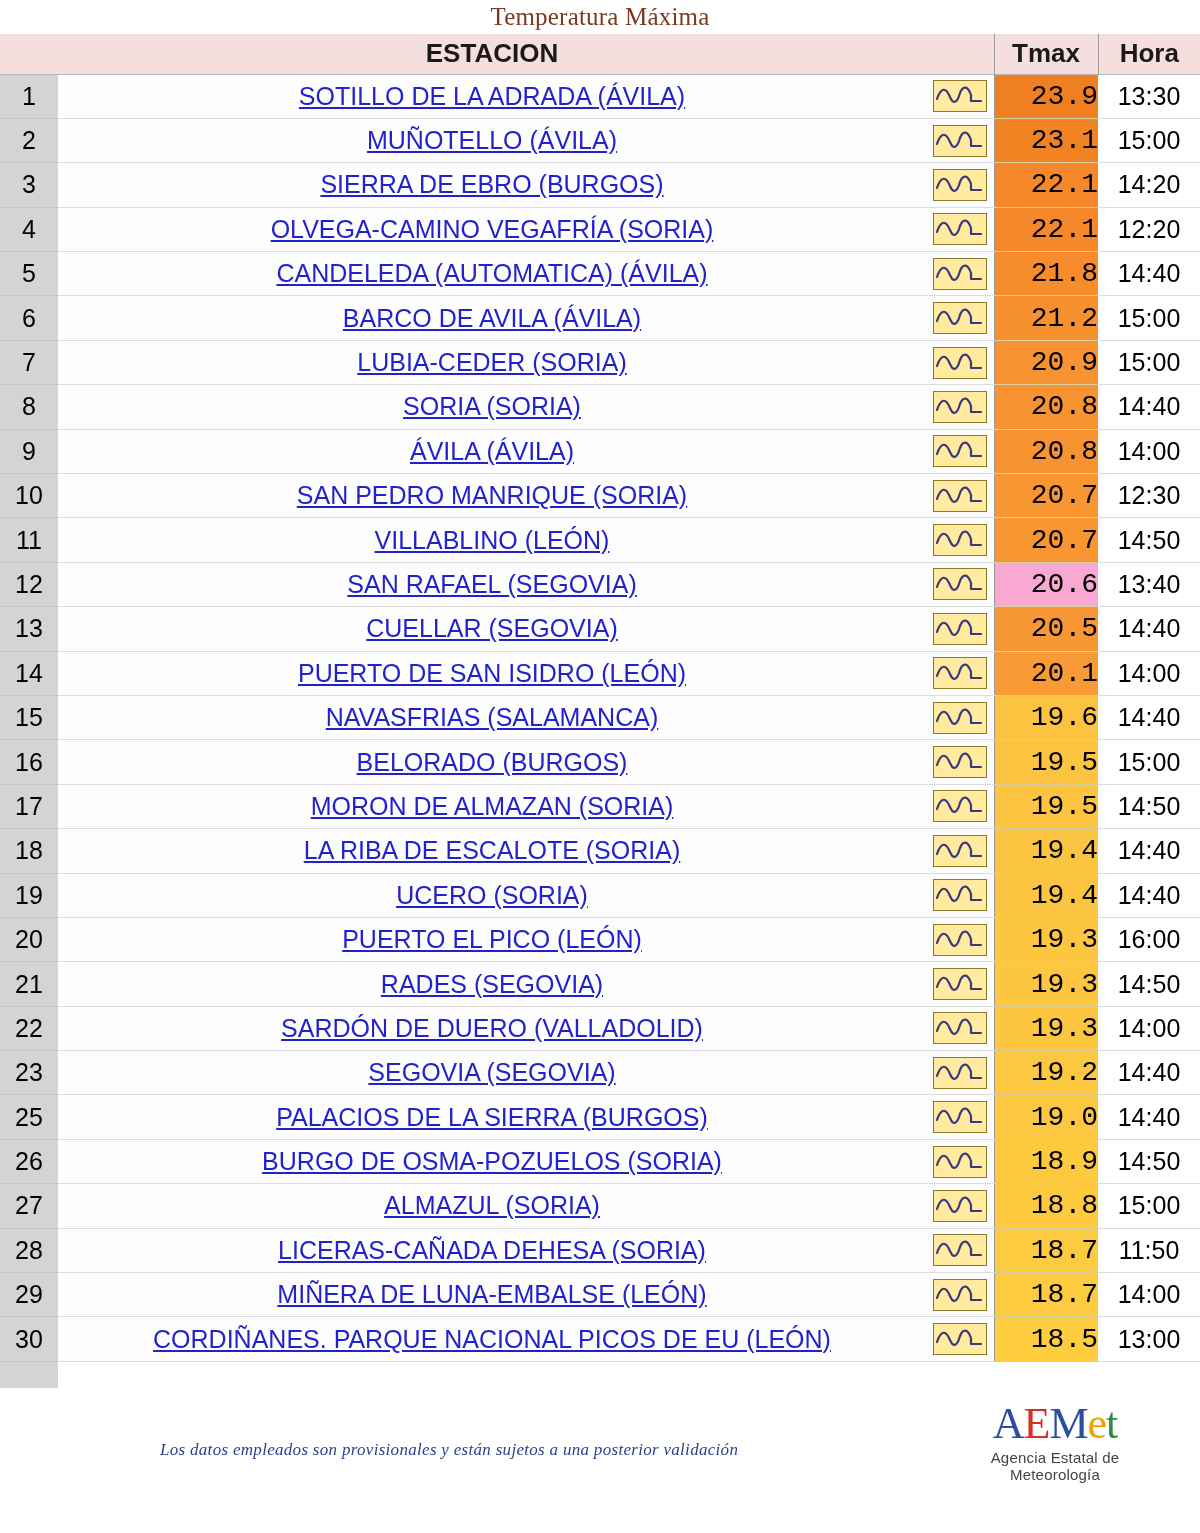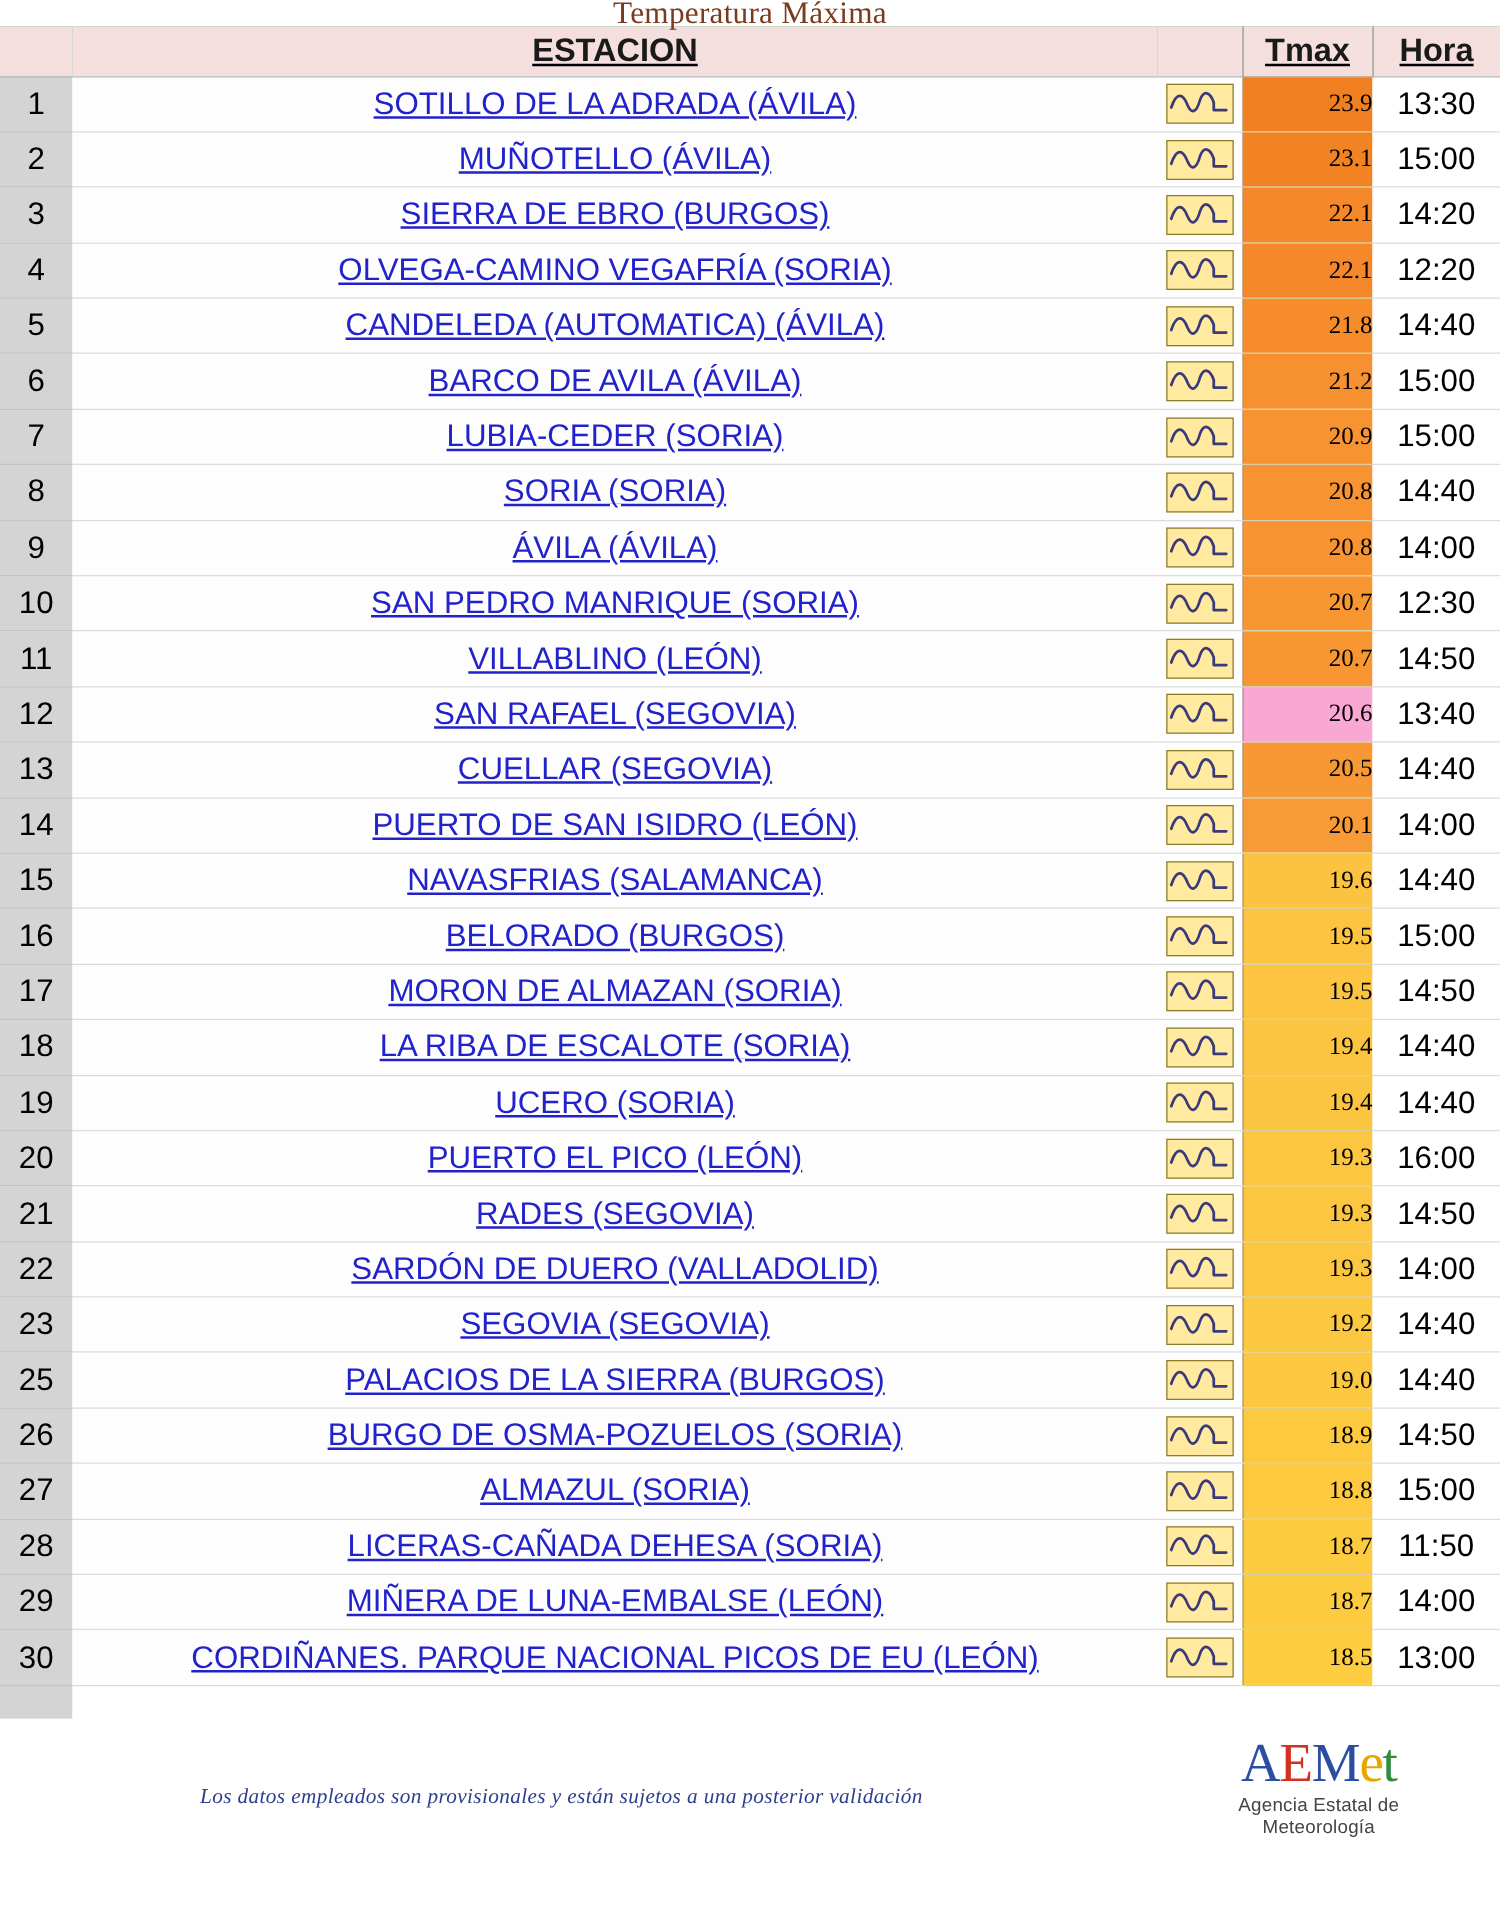--- a/index.html
+++ b/index.html
@@ -13,21 +13,21 @@
     font-family: "Liberation Sans", sans-serif;
     overflow: hidden;
   }
   .page {
     position: relative;
     width: 1200px;
     height: 1533px;
     box-sizing: border-box;
   }
   .title-row {
-    height: 21px;
+    height: 34px;
     display: flex;
     align-items: center;
     justify-content: center;
     background: #ffffff;
   }
   .title-text {
     color: #7a3a1d;
     font-size: 25px;
     font-family: "Liberation Serif", serif;
     letter-spacing: .2px;
@@ -44,23 +44,22 @@
   
   col.c-rank    { width: 58px; }
   col.c-name    { width: 868px; }
   col.c-icon    { width: 68px; }
   col.c-tmax    { width: 104px; }
   col.c-hora    { width: 102px; }
 
   
   .hdr {
     height: 40px;
-    background: #22c55e;
+    background: #a16207;
     border-bottom: 1px solid #b8b8b8;
-    text-decoration: underline;
   }
   .hdr-blank {
     background: #f5dede;
   }
   .hdr-estacion {
     background: #f5dede;
     text-align: center;
     font-size: 26px;
     font-weight: bold;
     color: #1a1a1a;
@@ -110,25 +109,25 @@
     height: 30px;
     background: #ffeaa0;
     border: 1px solid #8a7a2a;
     position: relative;
     vertical-align: middle;
   }
   .icon-box svg { display: block; }
   td.tmax {
     text-align: right;
     padding-right: 6px;
-    font-size: 20px;
+    font-size: 28px;
     color: #000;
     border-bottom: 1px solid #d8cfa0;
     border-left: 1px solid #9a9a9a;
-    font-family: Liberation Serif, serif;
+    font-family: Liberation Mono, monospace;
   }
   td.hora {
     background: #ffffff;
     text-align: center;
     font-size: 25px;
     color: #000;
     border-bottom: 1px solid #dcdcdc;
     font-family: "Liberation Sans", sans-serif;
   }
   

